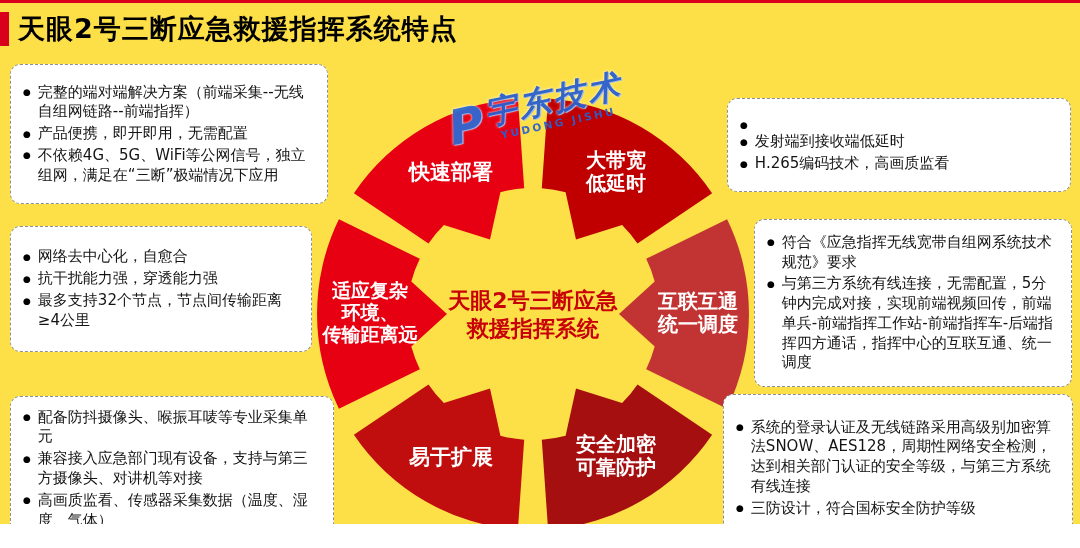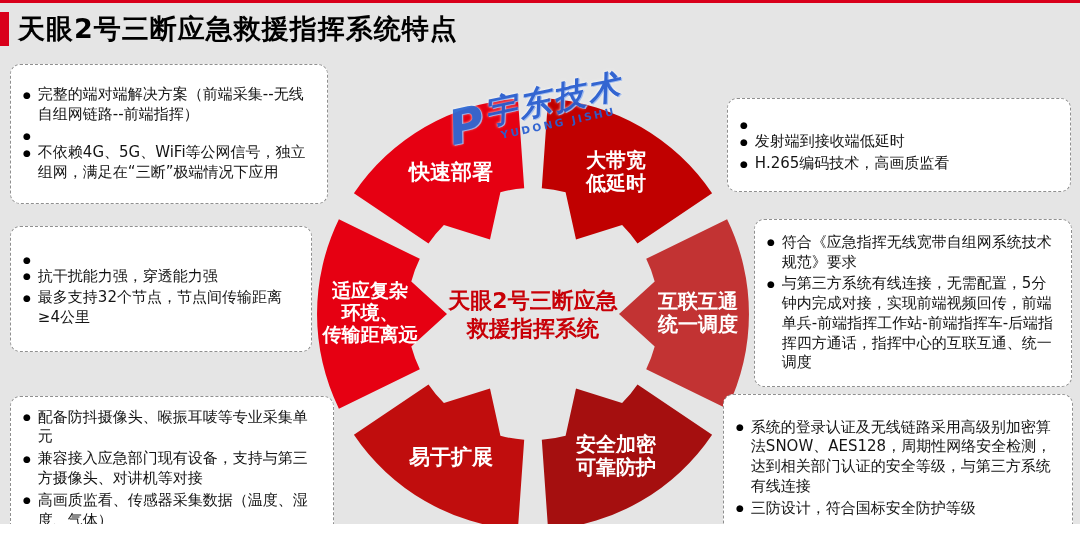--- a/index.html
+++ b/index.html
@@ -1,16 +1,16 @@
 <!DOCTYPE html>
 <html><head>
 <meta charset="utf-8">
 <style>
   html,body{margin:0;padding:0;background:#fff;}
-  .page{position:relative;width:1080px;height:524px;background:#e5e5e5;overflow:hidden;
+  .page{position:relative;width:1080px;height:524px;background:#fde047;overflow:hidden;
         font-family:"DejaVu Sans","Liberation Sans",sans-serif;}
   .top-rule{position:absolute;left:0;top:0;width:1080px;height:3px;background:#d9001b;}
   .title-row{position:absolute;left:0;top:11px;display:flex;align-items:center;z-index:4;}
   .title-accent{width:9px;height:34px;background:#d9001b;margin-right:9px;}
   .title{margin:0;font-size:27px;font-weight:800;color:#000;letter-spacing:1px;}
 
   
   #wheel{position:absolute;left:0;top:0;z-index:1;}
   .seg-label{fill:#fff;font-weight:700;text-anchor:middle;
              font-family:"DejaVu Sans","Liberation Sans",sans-serif;}
@@ -78,31 +78,33 @@
   </div>
 
   <section class="callout" id="callout-top-left">
     <ul>
         <li>
           <span class="dot">●</span>
           <span>完整的端对端解决方案（前端采集--无线自组网链路--前端指挥）</span>
         </li>
         <li>
           <span class="dot">●</span>
+          <span>产品便携，即开即用，无需配置</span>
         </li>
         <li>
           <span class="dot">●</span>
           <span>不依赖4G、5G、WiFi等公网信号，独立组网，满足在“三断”极端情况下应用</span>
         </li>
       </ul>
   </section>
   <section class="callout" id="callout-mid-left">
     <ul>
         <li>
           <span class="dot">●</span>
+          <span>网络去中心化，自愈合</span>
         </li>
         <li>
           <span class="dot">●</span>
           <span>抗干扰能力强，穿透能力强</span>
         </li>
         <li>
           <span class="dot">●</span>
           <span>最多支持32个节点，节点间传输距离≥4公里</span>
         </li>
       </ul>

